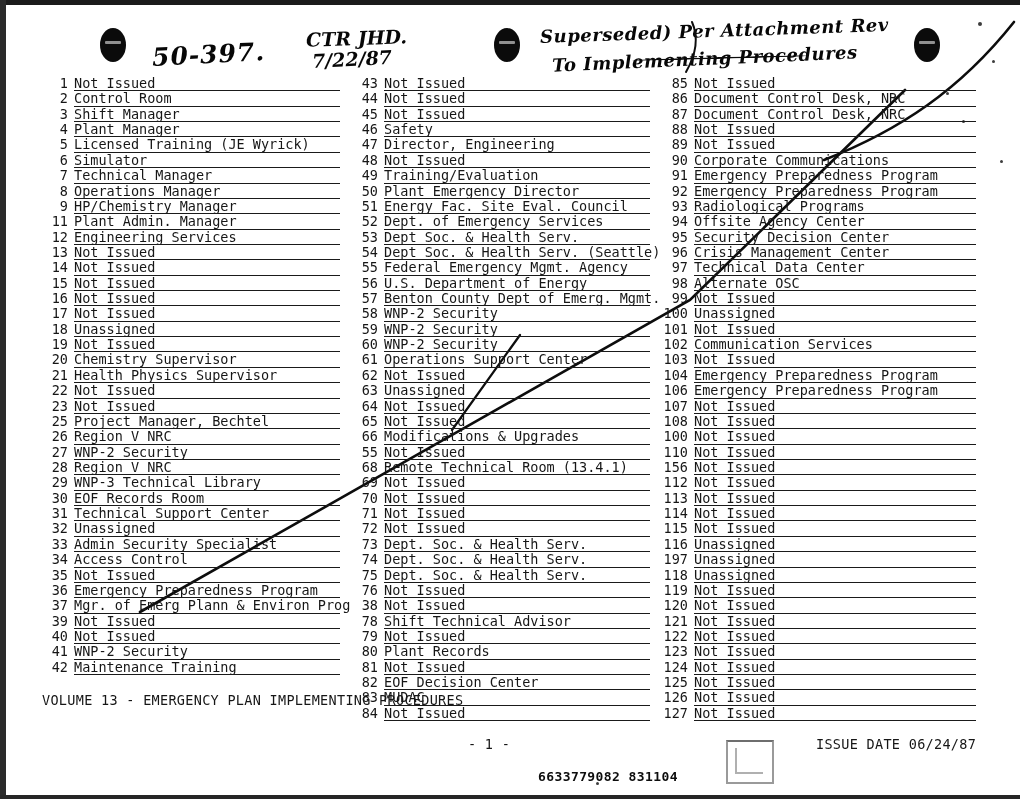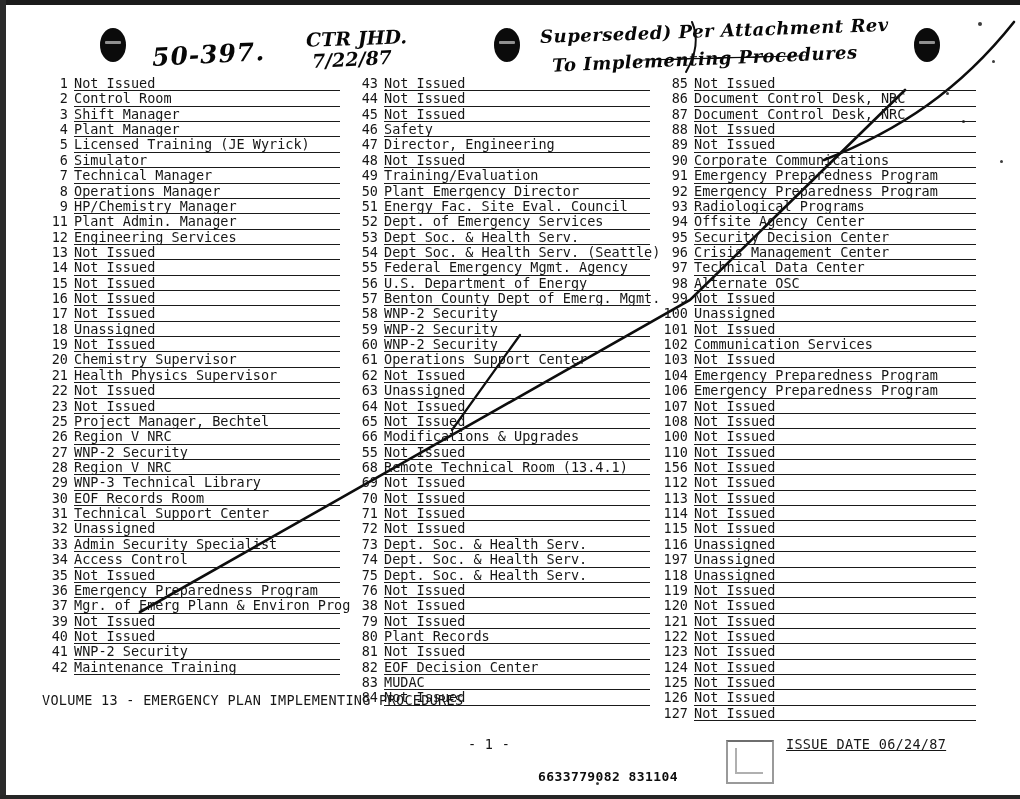--- a/index.html
+++ b/index.html
@@ -148,21 +148,21 @@
 
   
   .footer-text {
     position: absolute;
     font-size: 13.5px;
     letter-spacing: .3px;
     white-space: nowrap;
   }
   #volume-line { left: 42px;  top: 692px; }
   #page-number { left: 468px; top: 736px; }
-  #issue-date  { left: 786px; top: 736px; text-decoration: underline; }
+  #issue-date  { left: 816px; top: 736px; }
 
   
   #pdr-stamp {
     position: absolute;
     left: 538px; top: 742px;
     font-family: "DejaVu Sans Mono", "Liberation Mono", monospace;
     font-weight: 700;
     font-size: 13px;
     line-height: 14px;
     color: #0d0d0d;
@@ -586,20 +586,25 @@
           <span class="num">76</span>
           <span class="label">Not Issued</span>
           <span class="rule"></span>
         </div>
         <div class="entry">
           <span class="num">38</span>
           <span class="label">Not Issued</span>
           <span class="rule"></span>
         </div>
         <div class="entry">
+          <span class="num">78</span>
+          <span class="label">Shift Technical Advisor</span>
+          <span class="rule"></span>
+        </div>
+        <div class="entry">
           <span class="num">79</span>
           <span class="label">Not Issued</span>
           <span class="rule"></span>
         </div>
         <div class="entry">
           <span class="num">80</span>
           <span class="label">Plant Records</span>
           <span class="rule"></span>
         </div>
         <div class="entry">

